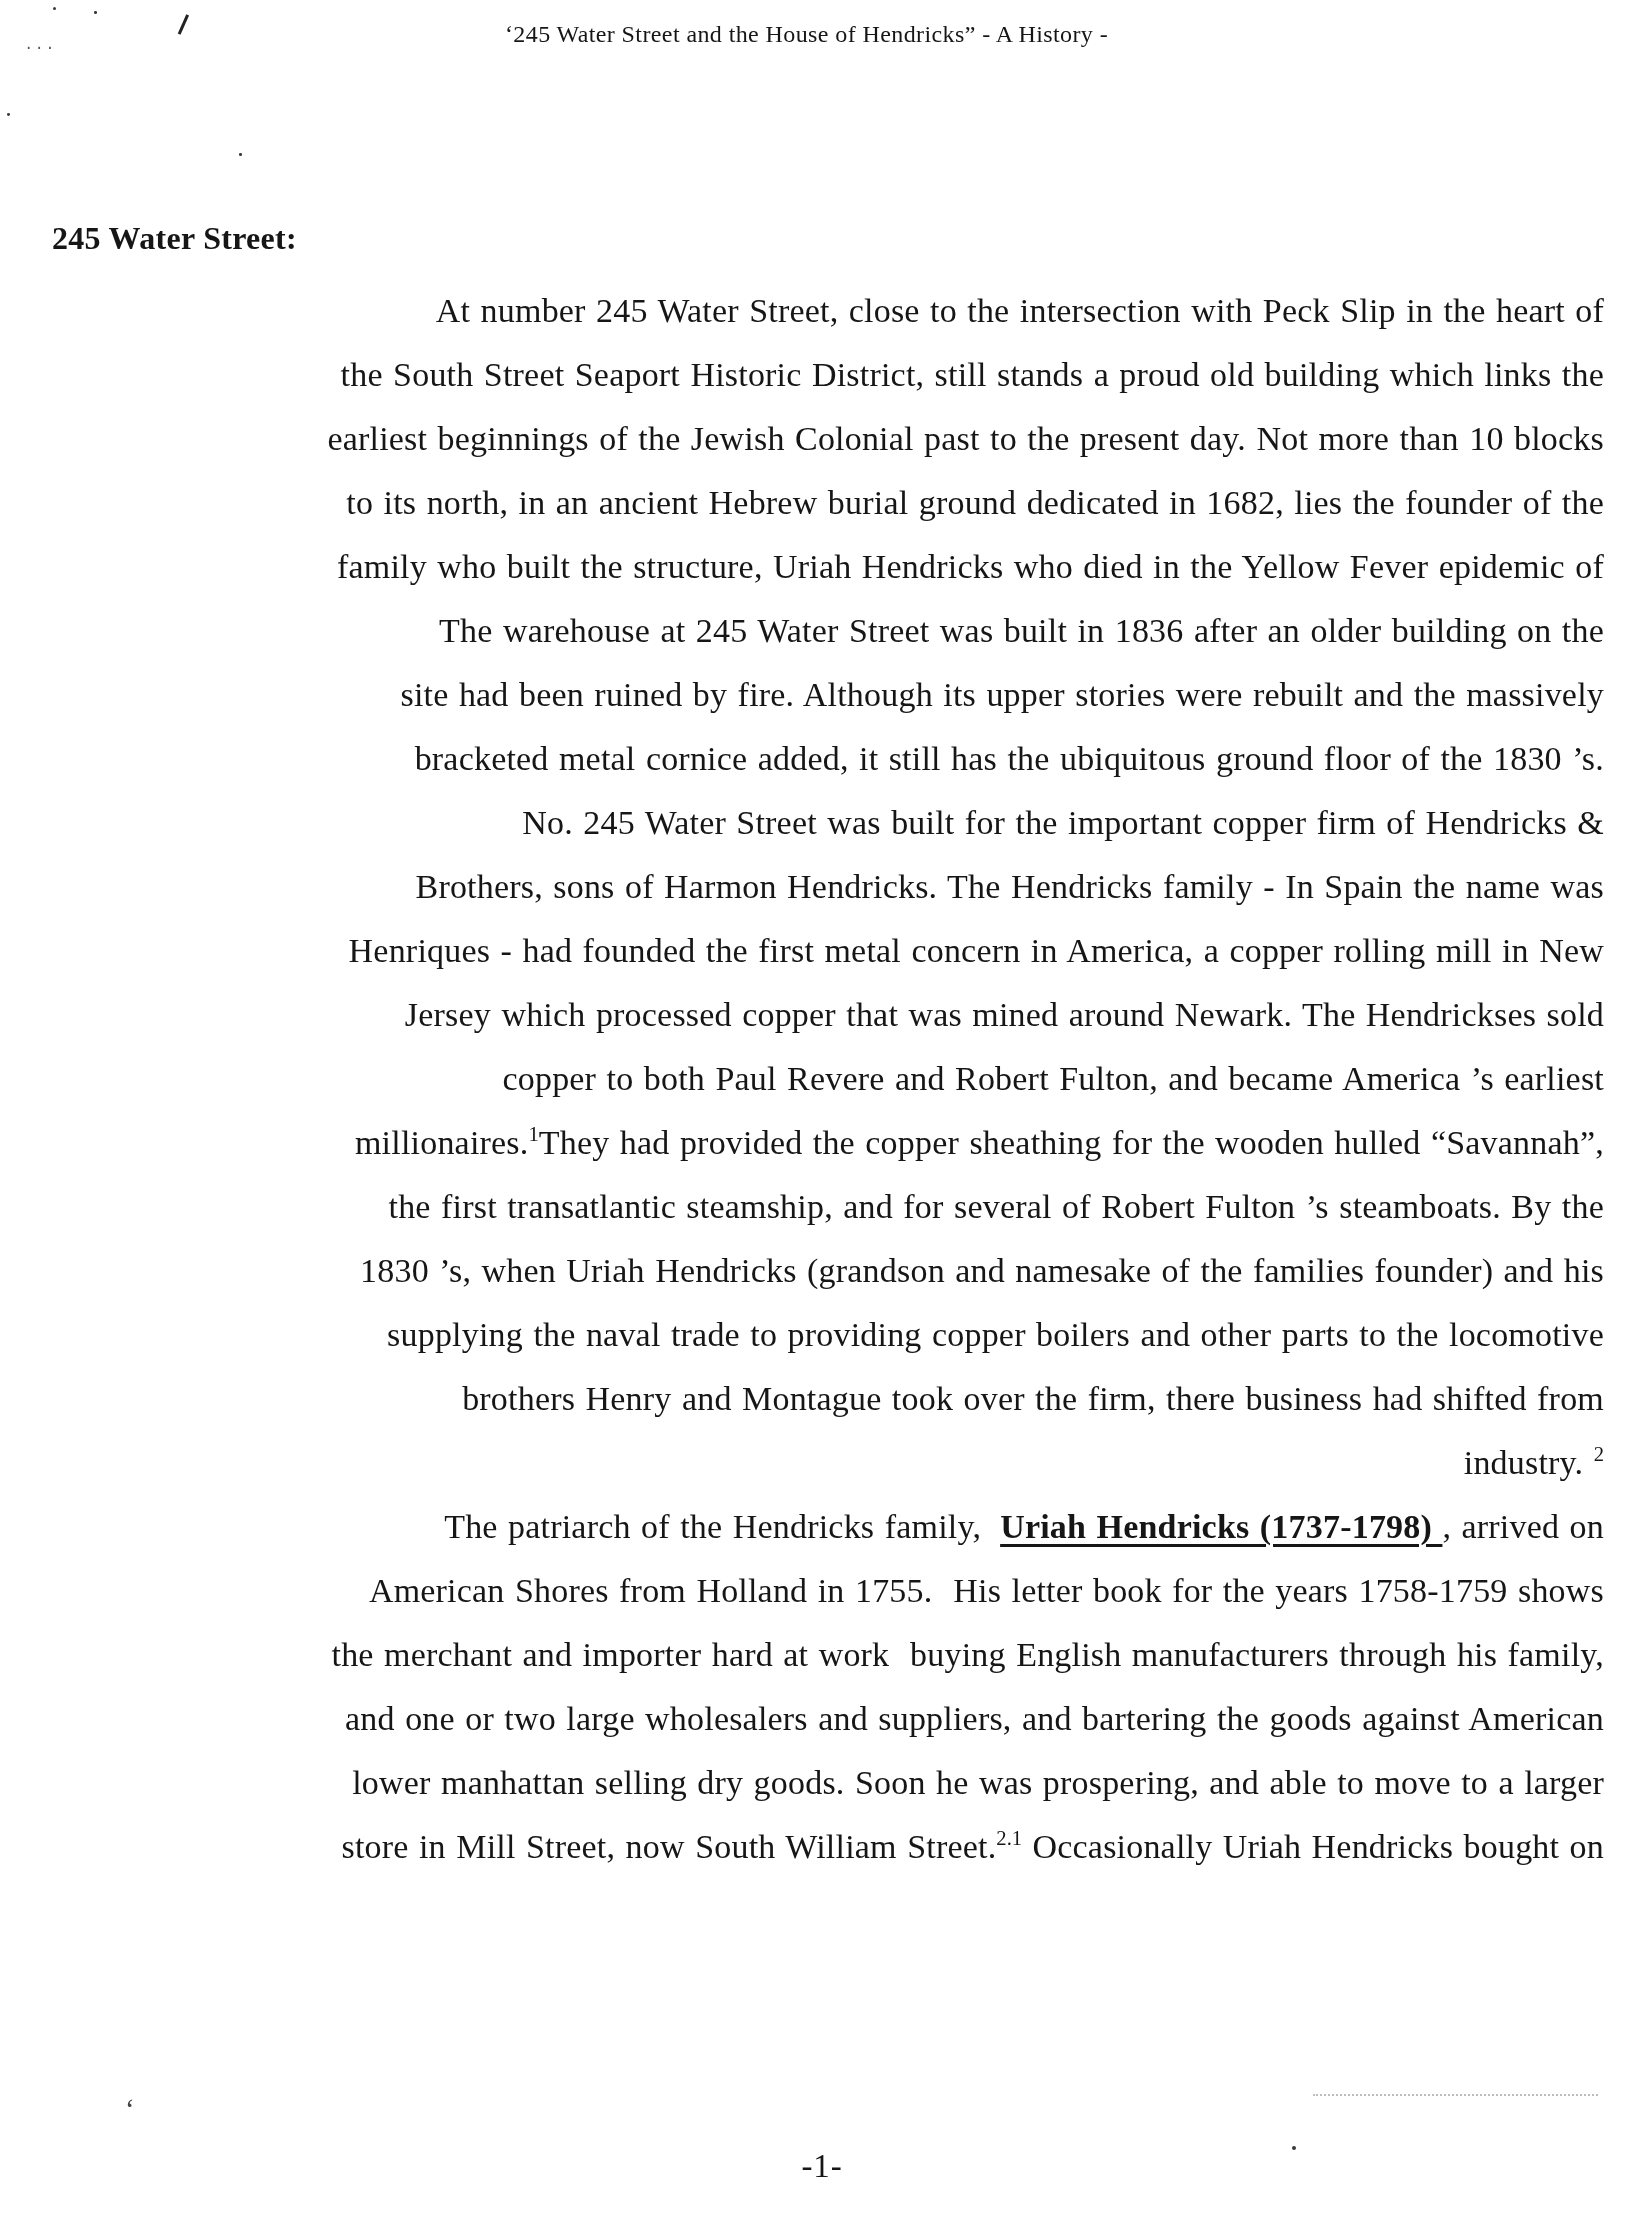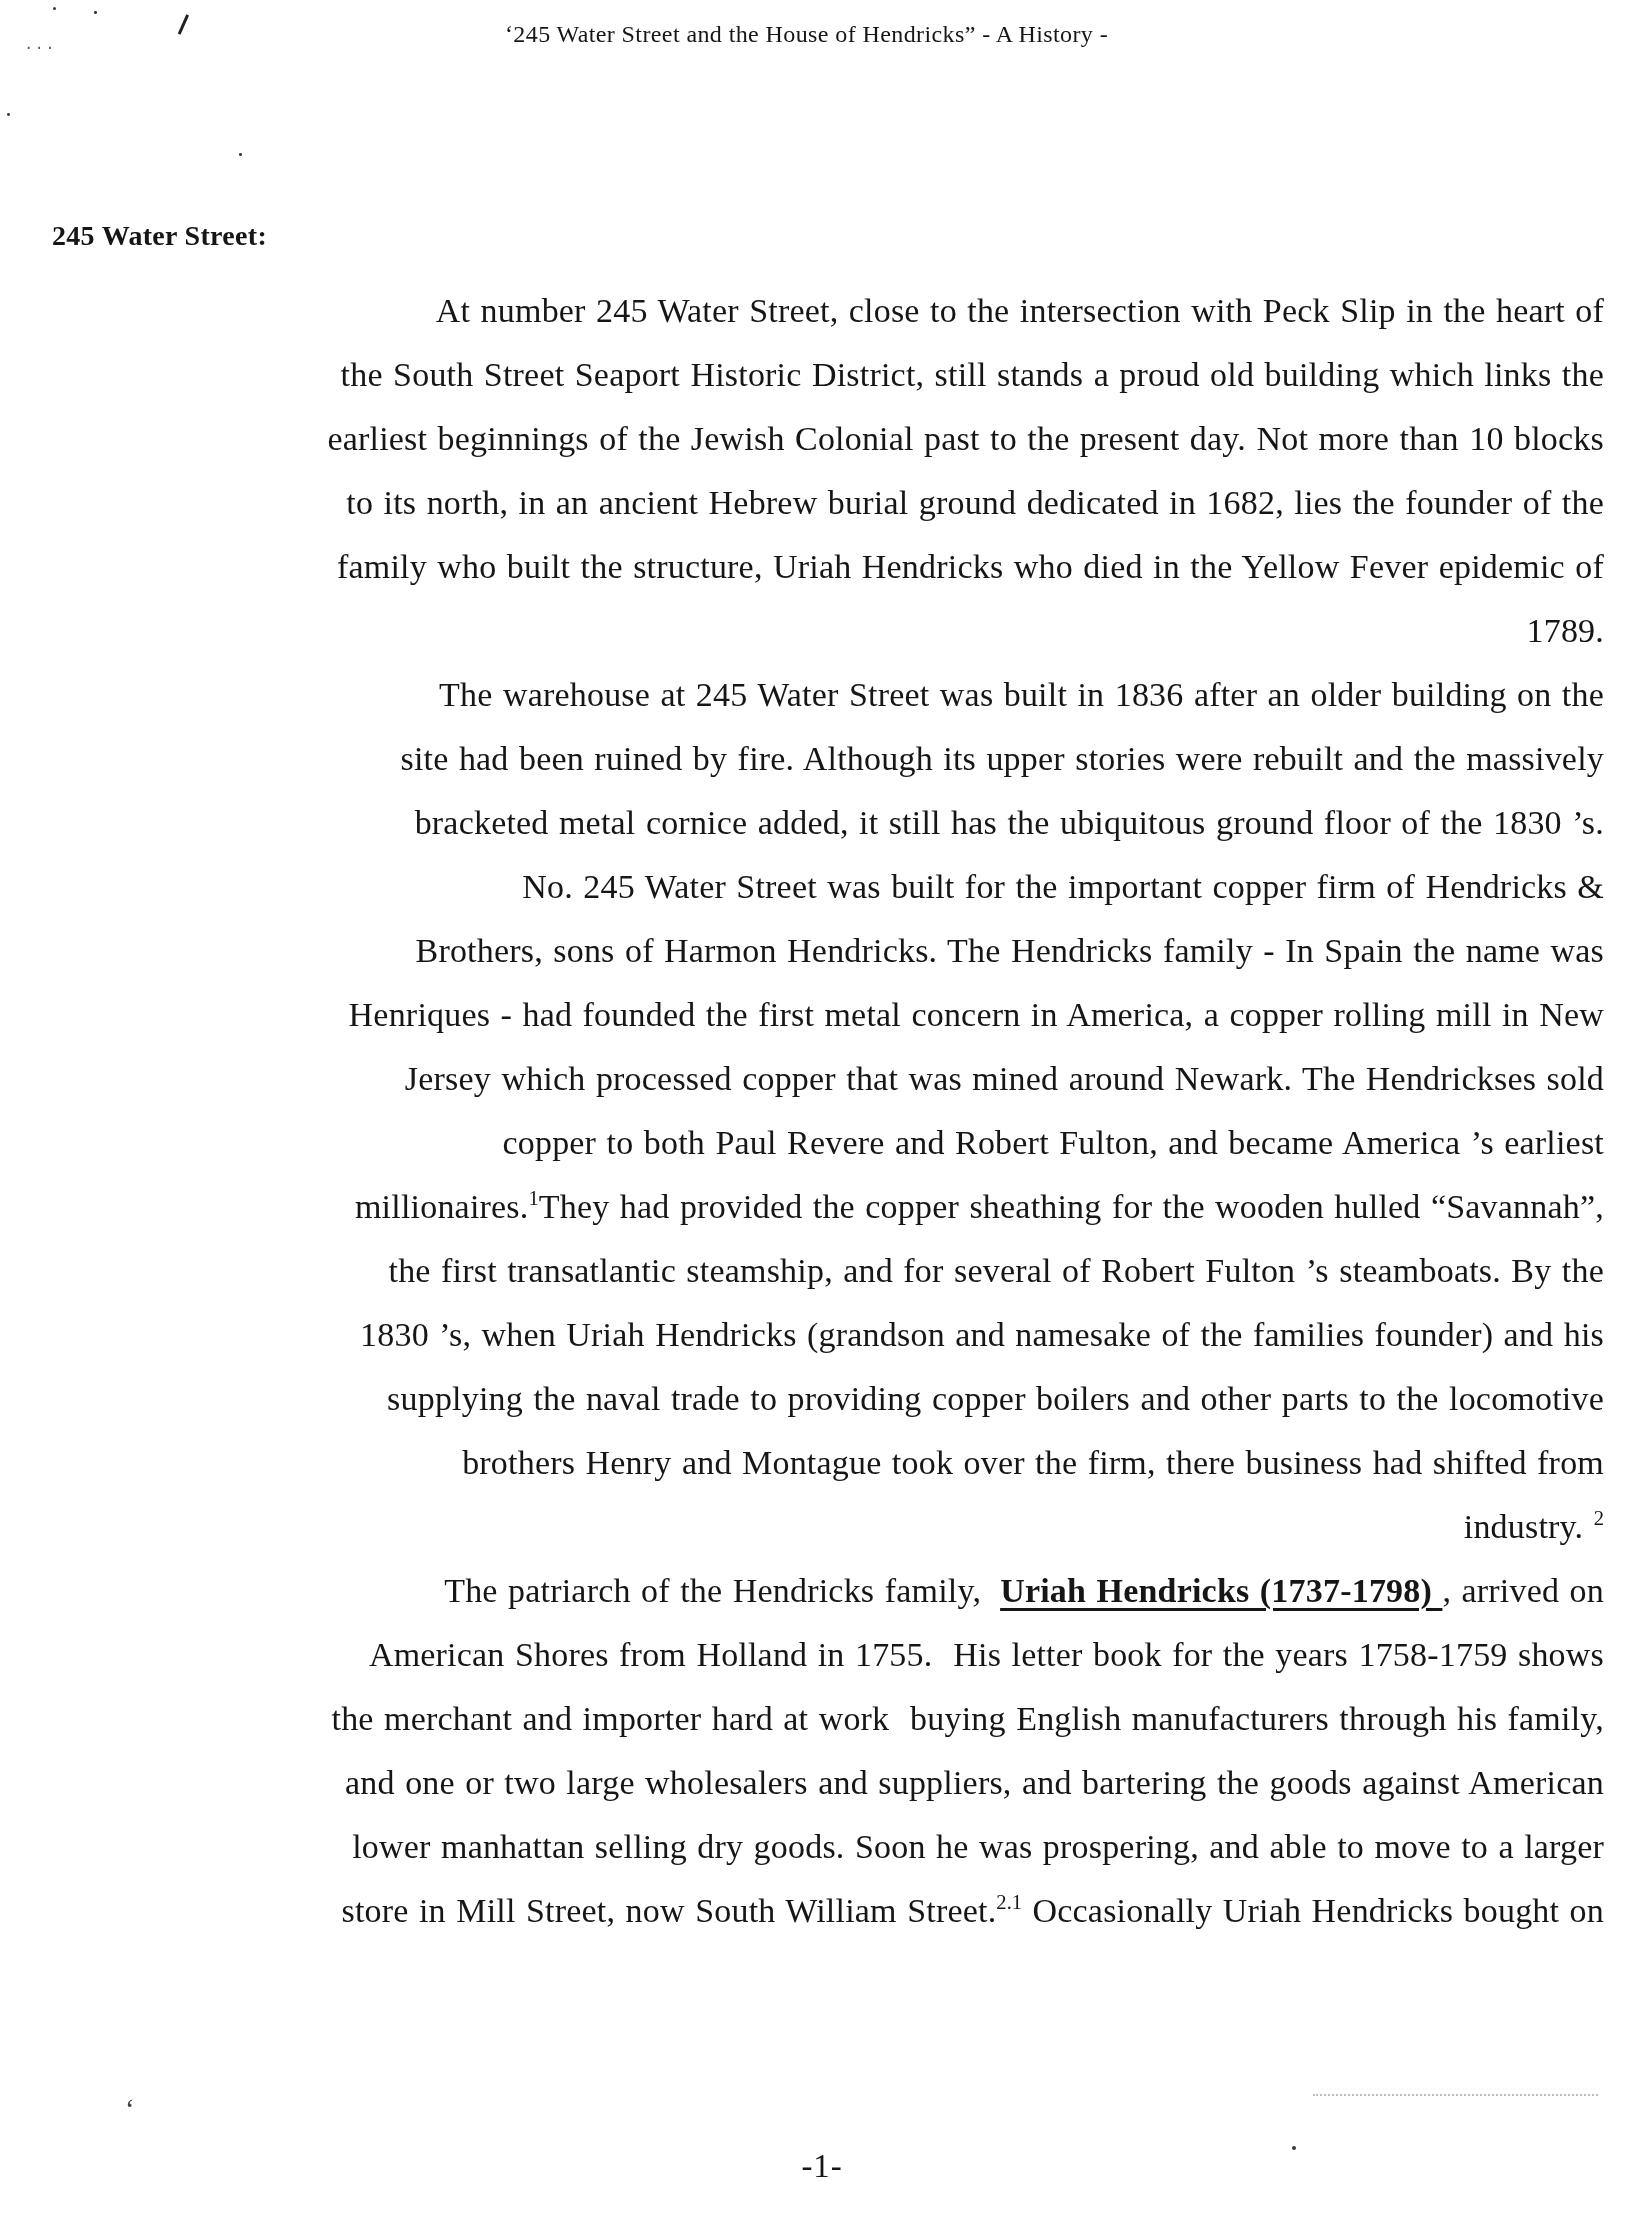--- a/index.html
+++ b/index.html
@@ -26,21 +26,21 @@
     font-size: 24px;
     font-weight: normal;
     letter-spacing: 0.4px;
     white-space: pre;
   }
   .section-heading {
     position: absolute;
     top: 220px;
     left: 52px;
     margin: 0;
-    font-size: 28px;
+    font-size: 32px;
     font-weight: bold;
     letter-spacing: 0.3px;
     white-space: pre;
   }
   .doc-body {
     position: absolute;
     top: 279px;
     left: 49px;
     width: 1555px;
     text-align: right;
@@ -115,21 +115,20 @@
   <h1 class="doc-title">‘245 Water Street and the House of Hendricks” - A History -</h1>
 
   <h2 class="section-heading">245 Water Street:</h2>
 
   <div class="doc-body">
       <div class="body-line indent"><span>At number 245 Water Street, close to the intersection with Peck Slip in the heart of</span></div>
       <div class="body-line"><span>the South Street Seaport Historic District, still stands a proud old building which links the</span></div>
       <div class="body-line"><span>earliest beginnings of the Jewish Colonial past to the present day. Not more than 10 blocks</span></div>
       <div class="body-line"><span>to its north, in an ancient Hebrew burial ground dedicated in 1682, lies the founder of the</span></div>
       <div class="body-line"><span>family who built the structure, Uriah Hendricks who died in the Yellow Fever epidemic of</span></div>
-      <div class="body-line"><span>1789.</span></div>
       <div class="body-line indent"><span>The warehouse at 245 Water Street was built in 1836 after an older building on the</span></div>
       <div class="body-line"><span>site had been ruined by fire. Although its upper stories were rebuilt and the massively</span></div>
       <div class="body-line"><span>bracketed metal cornice added, it still has the ubiquitous ground floor of the 1830 ’s.</span></div>
       <div class="body-line indent"><span>No. 245 Water Street was built for the important copper firm of Hendricks &amp;</span></div>
       <div class="body-line"><span>Brothers, sons of Harmon Hendricks. The Hendricks family - In Spain the name was</span></div>
       <div class="body-line"><span>Henriques - had founded the first metal concern in America, a copper rolling mill in New</span></div>
       <div class="body-line"><span>Jersey which processed copper that was mined around Newark. The Hendrickses sold</span></div>
       <div class="body-line"><span>copper to both Paul Revere and Robert Fulton, and became America ’s earliest</span></div>
       <div class="body-line"><span>millionaires.</span><span class="sup">1</span><span>They had provided the copper sheathing for the wooden hulled “Savannah”,</span></div>
       <div class="body-line"><span>the first transatlantic steamship, and for several of Robert Fulton ’s steamboats. By the</span></div>

